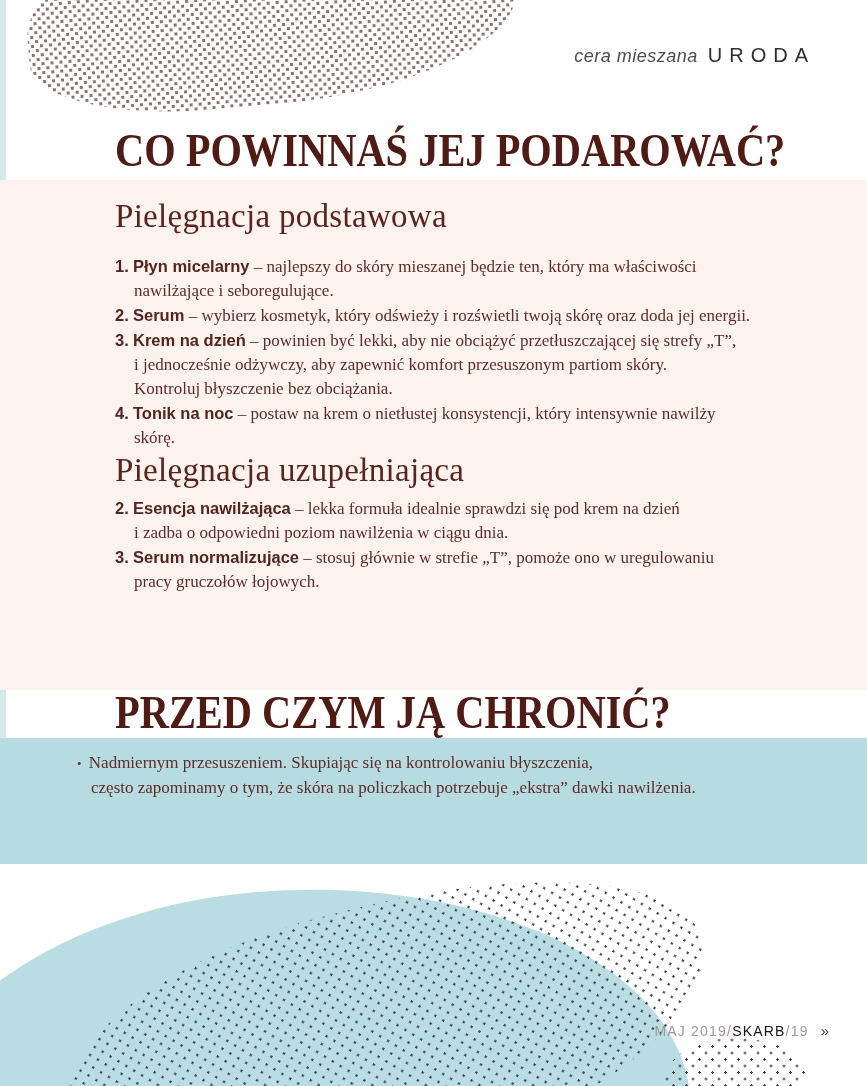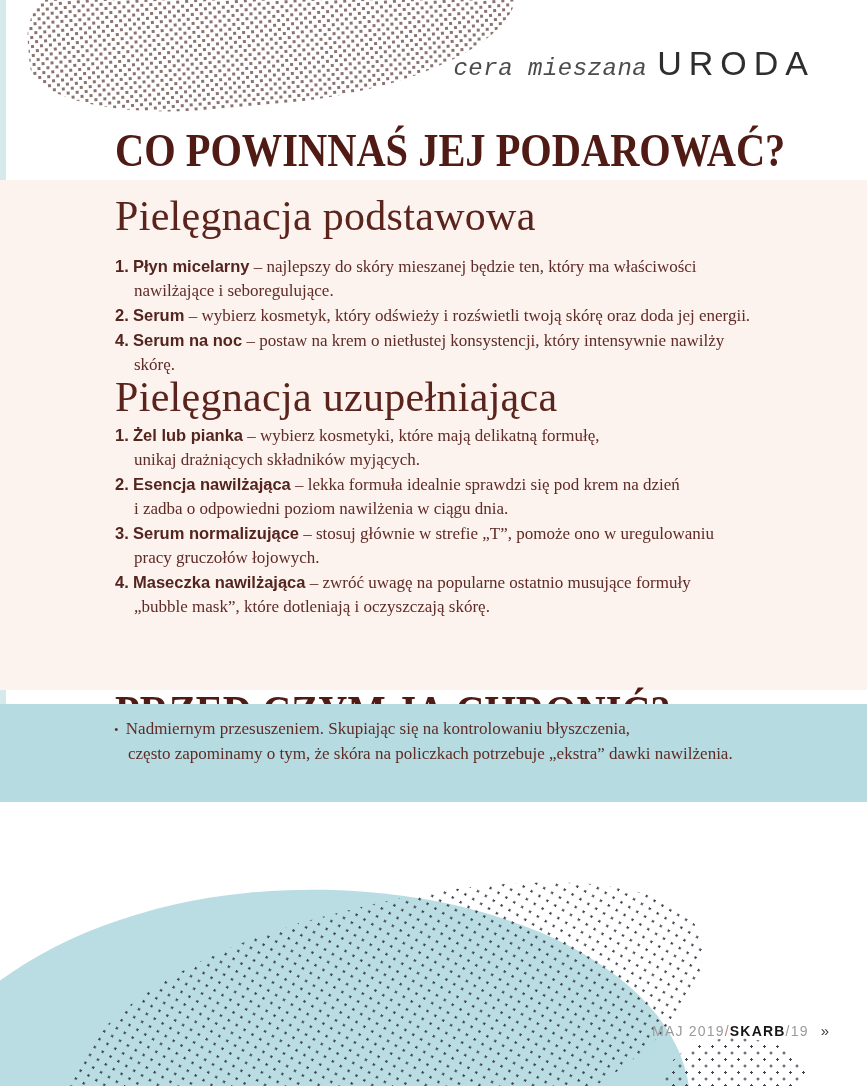--- a/index.html
+++ b/index.html
@@ -47,76 +47,76 @@
     border-radius:50% 50% 45% 55% / 60% 50% 50% 40%;
     background-image:
       radial-gradient(circle,#3c414b 1.1px,transparent 1.35px),
       radial-gradient(circle,#3c414b 1.1px,transparent 1.35px);
     background-size:13px 13px,13px 13px;
     background-position:2px 2px,8.5px 8.5px;
   }
   
   .hdr{position:absolute;top:44px;right:52px;white-space:nowrap;}
   .hdr .kicker{
-    font-family:Liberation Mono, monospace;font-style:italic;
-    font-size:24px;color:#4c4c4c;margin-right:10px;letter-spacing:.5px;
+    font-family:Liberation Sans, sans-serif;font-style:italic;
+    font-size:18px;color:#4c4c4c;margin-right:10px;letter-spacing:.5px;
   }
   .hdr .brand{
-    font-family:"Liberation Sans",sans-serif;font-size:34px;
+    font-family:"Liberation Sans",sans-serif;font-size:20px;
     letter-spacing:7px;color:#2e2e2e;
   }
   
   .big-title{
     position:absolute;left:115px;margin:0;
     font-family:"Liberation Serif",serif;font-weight:bold;
     font-size:47px;line-height:48px;color:#4f1b14;
     transform:scaleX(.86);transform-origin:left center;white-space:nowrap;
   }
   .title-gift{top:126px;}
   .title-protect{top:688px;}
   
   .pink{
     position:absolute;left:0;top:180px;width:867px;height:510px;
     background:#fcf2ee;box-sizing:border-box;
     padding:16px 30px 0 115px;
   }
   .sec-h{
     font-family:"Liberation Serif",serif;font-weight:normal;
-    font-size:42px;line-height:40px;margin:0 0 18px;color:#5a241d;
+    font-size:33px;line-height:40px;margin:0 0 18px;color:#5a241d;
     letter-spacing:.3px;
   }
   .sec-h.second{margin-top:0;margin-bottom:6px;}
   .item{
     margin:0;padding-left:19px;text-indent:-19px;
     font-size:17px;line-height:24px;color:#5f2b26;
   }
   .item .num,.item .lead{
     font-family:"Liberation Sans",sans-serif;font-weight:bold;
     font-size:16.5px;color:#54251f;
   }
   .item .rest{white-space:pre-line;}
   
   .band{
-    position:absolute;left:0;top:704px;width:867px;height:98px;
+    position:absolute;left:0;top:738px;width:867px;height:126px;
     background:#b6dce1;box-sizing:border-box;
-    padding:13px 30px 0 114px;
+    padding:13px 30px 0 77px;
   }
   .bullet-item{
     margin:0;padding-left:14px;text-indent:-14px;
     font-size:17px;line-height:24px;color:#5f2b26;
   }
   .bullet-item .dot{font-size:13px;margin-right:3px;}
   .bullet-item .btext{white-space:pre-line;}
   
   .pagefoot{
     position:absolute;top:1022px;right:38px;
     font-family:"Liberation Sans",sans-serif;font-size:14px;
     letter-spacing:1.2px;color:#9a9a9a;white-space:nowrap;
   }
-  .pagefoot .f-brand{color:#151515;font-weight:bold;}
+  .pagefoot .f-brand{color:#151515;font-weight:normal;}
   .pagefoot .f-sep{color:#c0847e;}
   .pagefoot .f-arrow{color:#3c3c3c;margin-left:12px;letter-spacing:0;font-size:15px;}
 </style>
 </head>
 <body>
 
 <div class="page">
 
   <div class="left-strip"></div>
   <div class="dots-top"></div>
@@ -139,51 +139,46 @@
       <span class="lead">Płyn micelarny</span>
       <span class="rest">– najlepszy do skóry mieszanej będzie ten, który ma właściwości
 nawilżające i seboregulujące.</span>
     </p>
     <p class="item">
       <span class="num">2.</span>
       <span class="lead">Serum</span>
       <span class="rest">– wybierz kosmetyk, który odświeży i rozświetli twoją skórę oraz doda jej energii.</span>
     </p>
     <p class="item">
+      <span class="num">3.</span>
+      <span class="lead">Krem na dzień</span>
+      <span class="rest">– powinien być lekki, aby nie obciążyć przetłuszczającej się strefy „T”,
+i jednocześnie odżywczy, aby zapewnić komfort przesuszonym partiom skóry.
+Kontroluj błyszczenie bez obciążania.</span>
+    </p>
+    <p class="item">
       <span class="num">4.</span>
-      <span class="lead">Serum na noc</span>
+      <span class="lead">Tonik na noc</span>
       <span class="rest">– postaw na krem o nietłustej konsystencji, który intensywnie nawilży
 skórę.</span>
     </p>
 
     <h2 class="sec-h second">Pielęgnacja uzupełniająca</h2>
 
-    <p class="item">
-      <span class="num">1.</span>
-      <span class="lead">Żel lub pianka</span>
-      <span class="rest">– wybierz kosmetyki, które mają delikatną formułę,
-unikaj drażniących składników myjących.</span>
-    </p>
     <p class="item">
       <span class="num">2.</span>
       <span class="lead">Esencja nawilżająca</span>
       <span class="rest">– lekka formuła idealnie sprawdzi się pod krem na dzień
 i zadba o odpowiedni poziom nawilżenia w ciągu dnia.</span>
     </p>
     <p class="item">
       <span class="num">3.</span>
       <span class="lead">Serum normalizujące</span>
       <span class="rest">– stosuj głównie w strefie „T”, pomoże ono w uregulowaniu
 pracy gruczołów łojowych.</span>
-    </p>
-    <p class="item">
-      <span class="num">4.</span>
-      <span class="lead">Maseczka nawilżająca</span>
-      <span class="rest">– zwróć uwagę na popularne ostatnio musujące formuły
-„bubble mask”, które dotleniają i oczyszczają skórę.</span>
     </p>
   </section>
 
   <h1 class="big-title title-protect">PRZED CZYM JĄ CHRONIĆ?</h1>
 
   <section class="band">
     <p class="bullet-item">
       <span class="dot">•</span>
       <span class="btext">Nadmiernym przesuszeniem. Skupiając się na kontrolowaniu błyszczenia,
 często zapominamy o tym, że skóra na policzkach potrzebuje „ekstra” dawki nawilżenia.</span>

